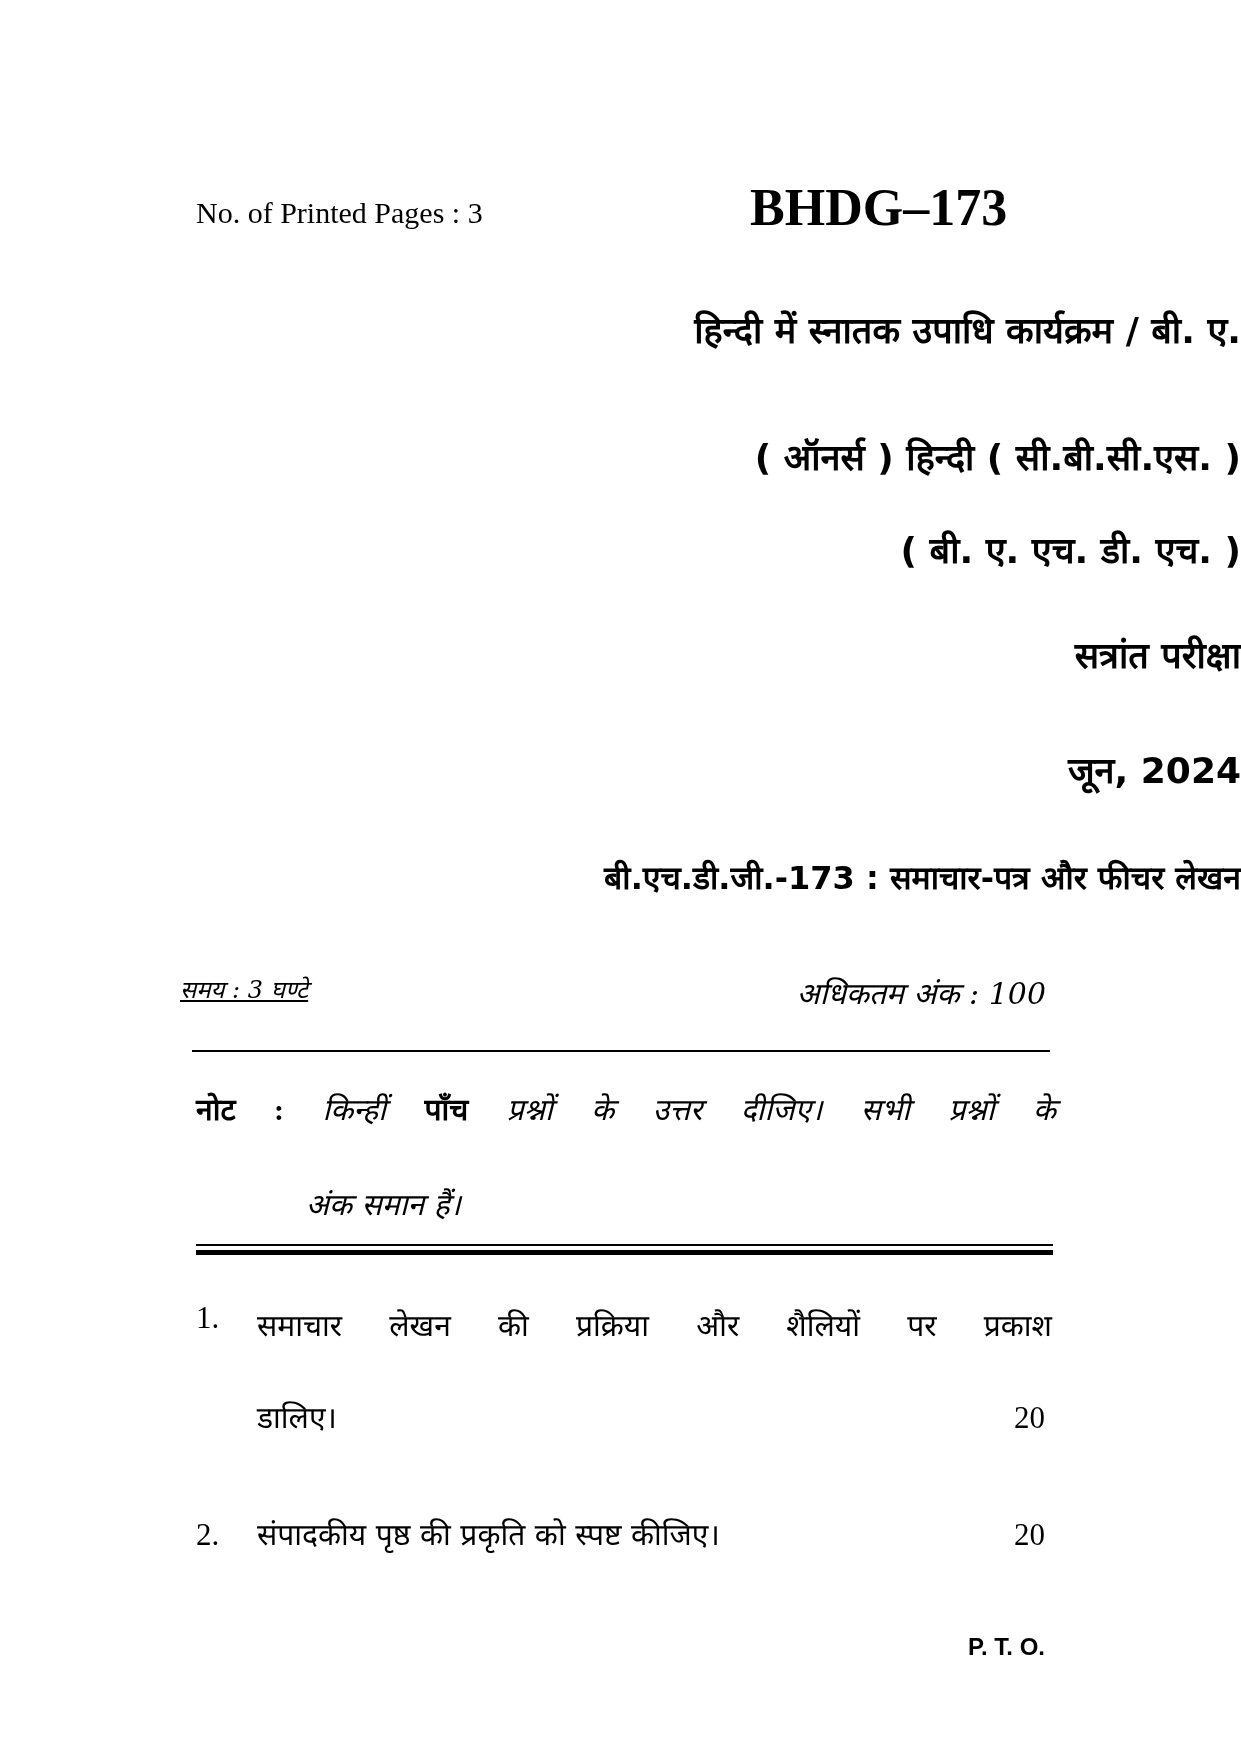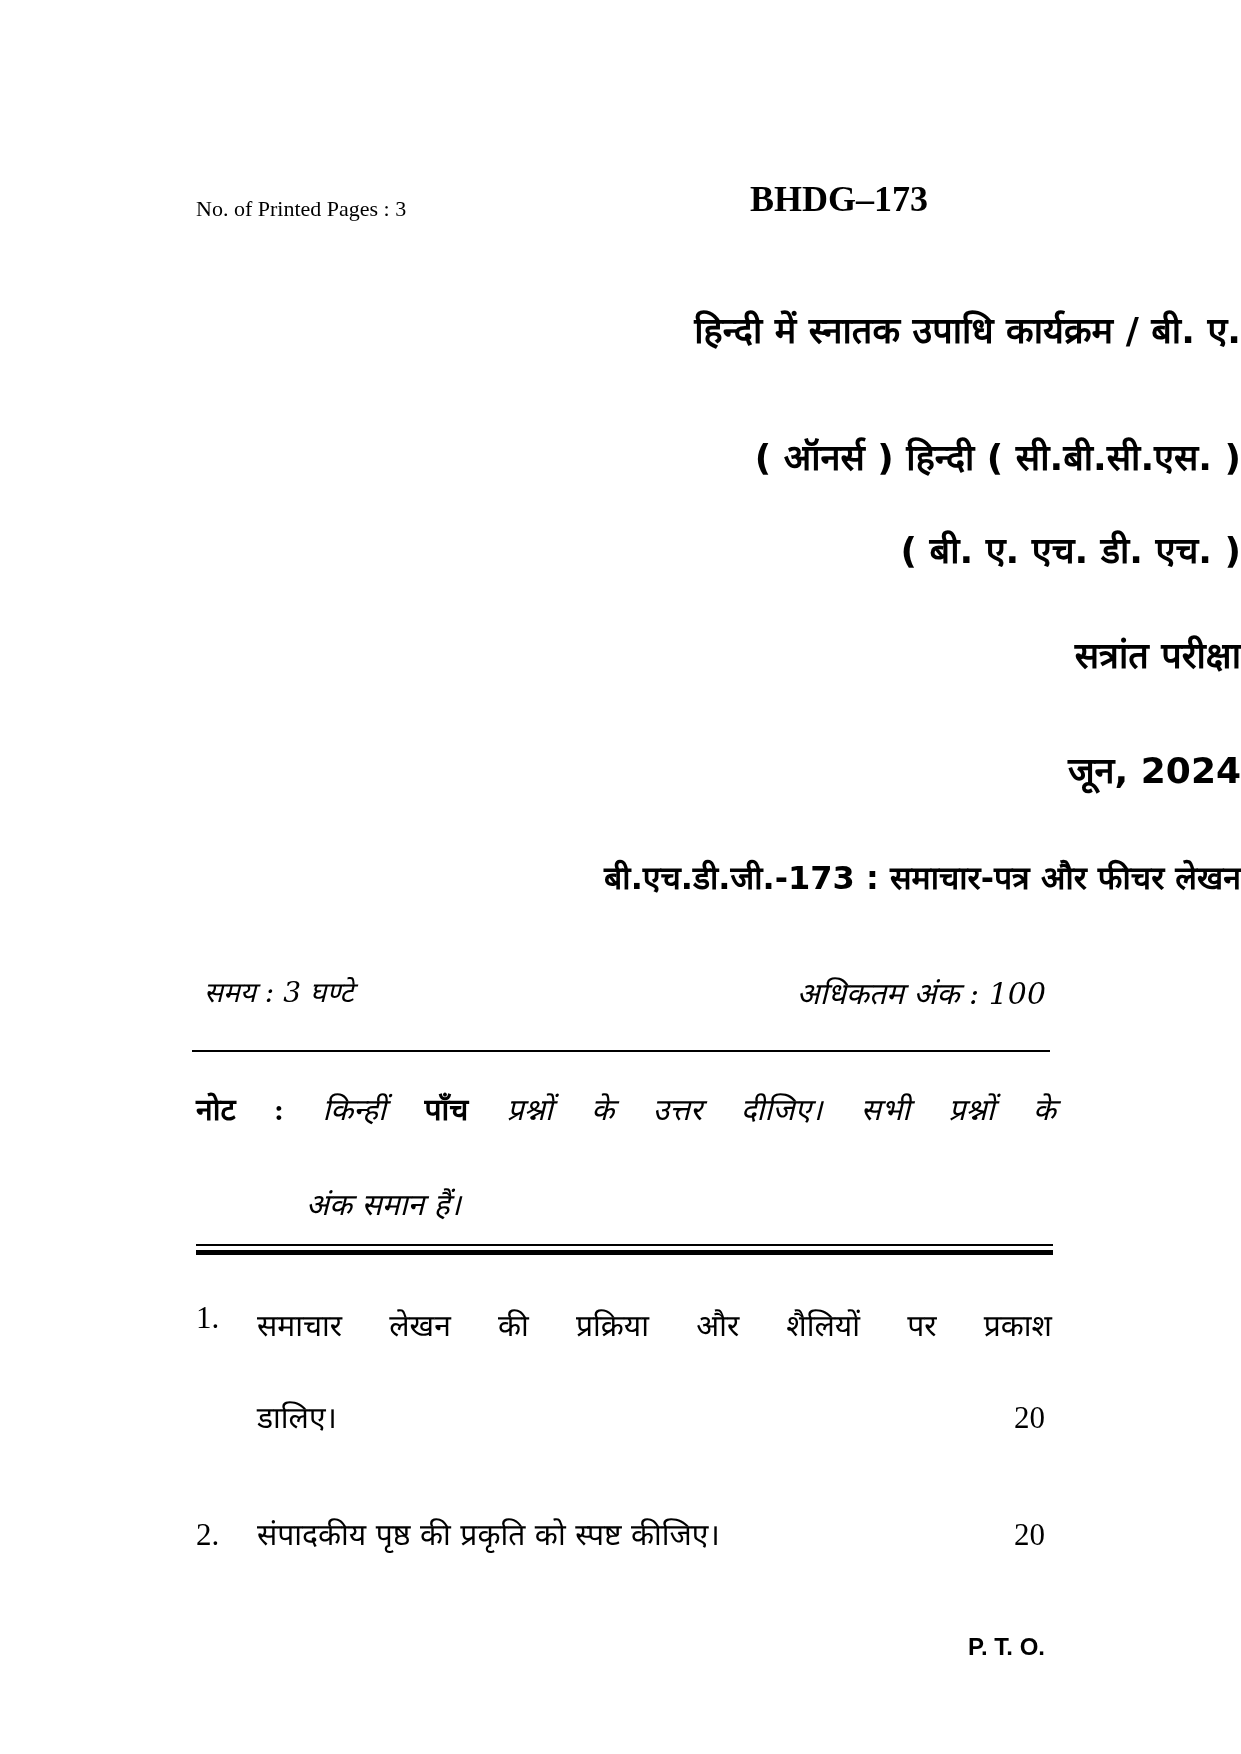--- a/index.html
+++ b/index.html
@@ -1,27 +1,27 @@
 <!DOCTYPE html>
 <html><head>
 <meta charset="utf-8">
 <style>
   html, body { margin: 0; padding: 0; background: #ffffff; }
   body { width: 1241px; height: 1754px; position: relative; overflow: hidden; color: #000; font-family: "DejaVu Serif", serif; }
   .abs { position: absolute; }
-  .pages { left: 196px; top: 196px; font-family: "Liberation Serif", serif; font-size: 22px; }
-  .code { left: 750px; top: 178px; font-family: "Liberation Serif", serif; font-size: 36px; font-weight: bold; }
+  .pages { left: 196px; top: 196px; font-family: "Liberation Serif", serif; font-size: 30px; }
+  .code { left: 750px; top: 178px; font-family: "Liberation Serif", serif; font-size: 52px; font-weight: bold; }
   .center { left: 0; width: 1241px; text-align: right; font-weight: bold; font-family: "DejaVu Sans", sans-serif; }
   .t1 { top: 305px; font-size: 36px; }
   .t2 { top: 415px; font-size: 36px; margin-top: 17px; }
   .t3 { top: 525px; font-size: 36px; }
   .t4 { top: 630px; font-size: 36px; }
   .t5 { top: 745px; font-size: 36px; }
   .t6 { top: 855px; font-size: 32px; }
-  .time { left: 204px; top: 972px; font-size: 28px; font-style: italic; font-family: "DejaVu Serif", serif; }
+  .time { left: 180px; top: 972px; font-size: 24px; font-style: italic; font-family: "DejaVu Serif", serif; text-decoration: underline; }
   .marks { right: 195px; top: 972px; font-size: 30px; font-style: italic; font-family: "DejaVu Serif", serif; }
   .rule1 { left: 192px; top: 1050px; width: 858px; height: 2px; background: #000; }
   .note { left: 196px; top: 1088px; width: 860px; font-size: 30px; font-family: Liberation Serif, serif; text-align: justify; text-align-last: justify; }
   .note .lbl { font-weight: bold; }
   .note .it { font-style: italic; }
   .note .b { font-weight: bold; }
   .note2 { left: 306px; top: 1183px; font-size: 30px; font-style: italic; font-family: "DejaVu Sans", sans-serif; }
   .rule2 { left: 196px; top: 1244px; width: 857px; height: 2px; background: #000; }
   .rule3 { left: 196px; top: 1250px; width: 857px; height: 5px; background: #000; }
   .q { font-size: 30px; font-family: "DejaVu Sans", sans-serif; }

